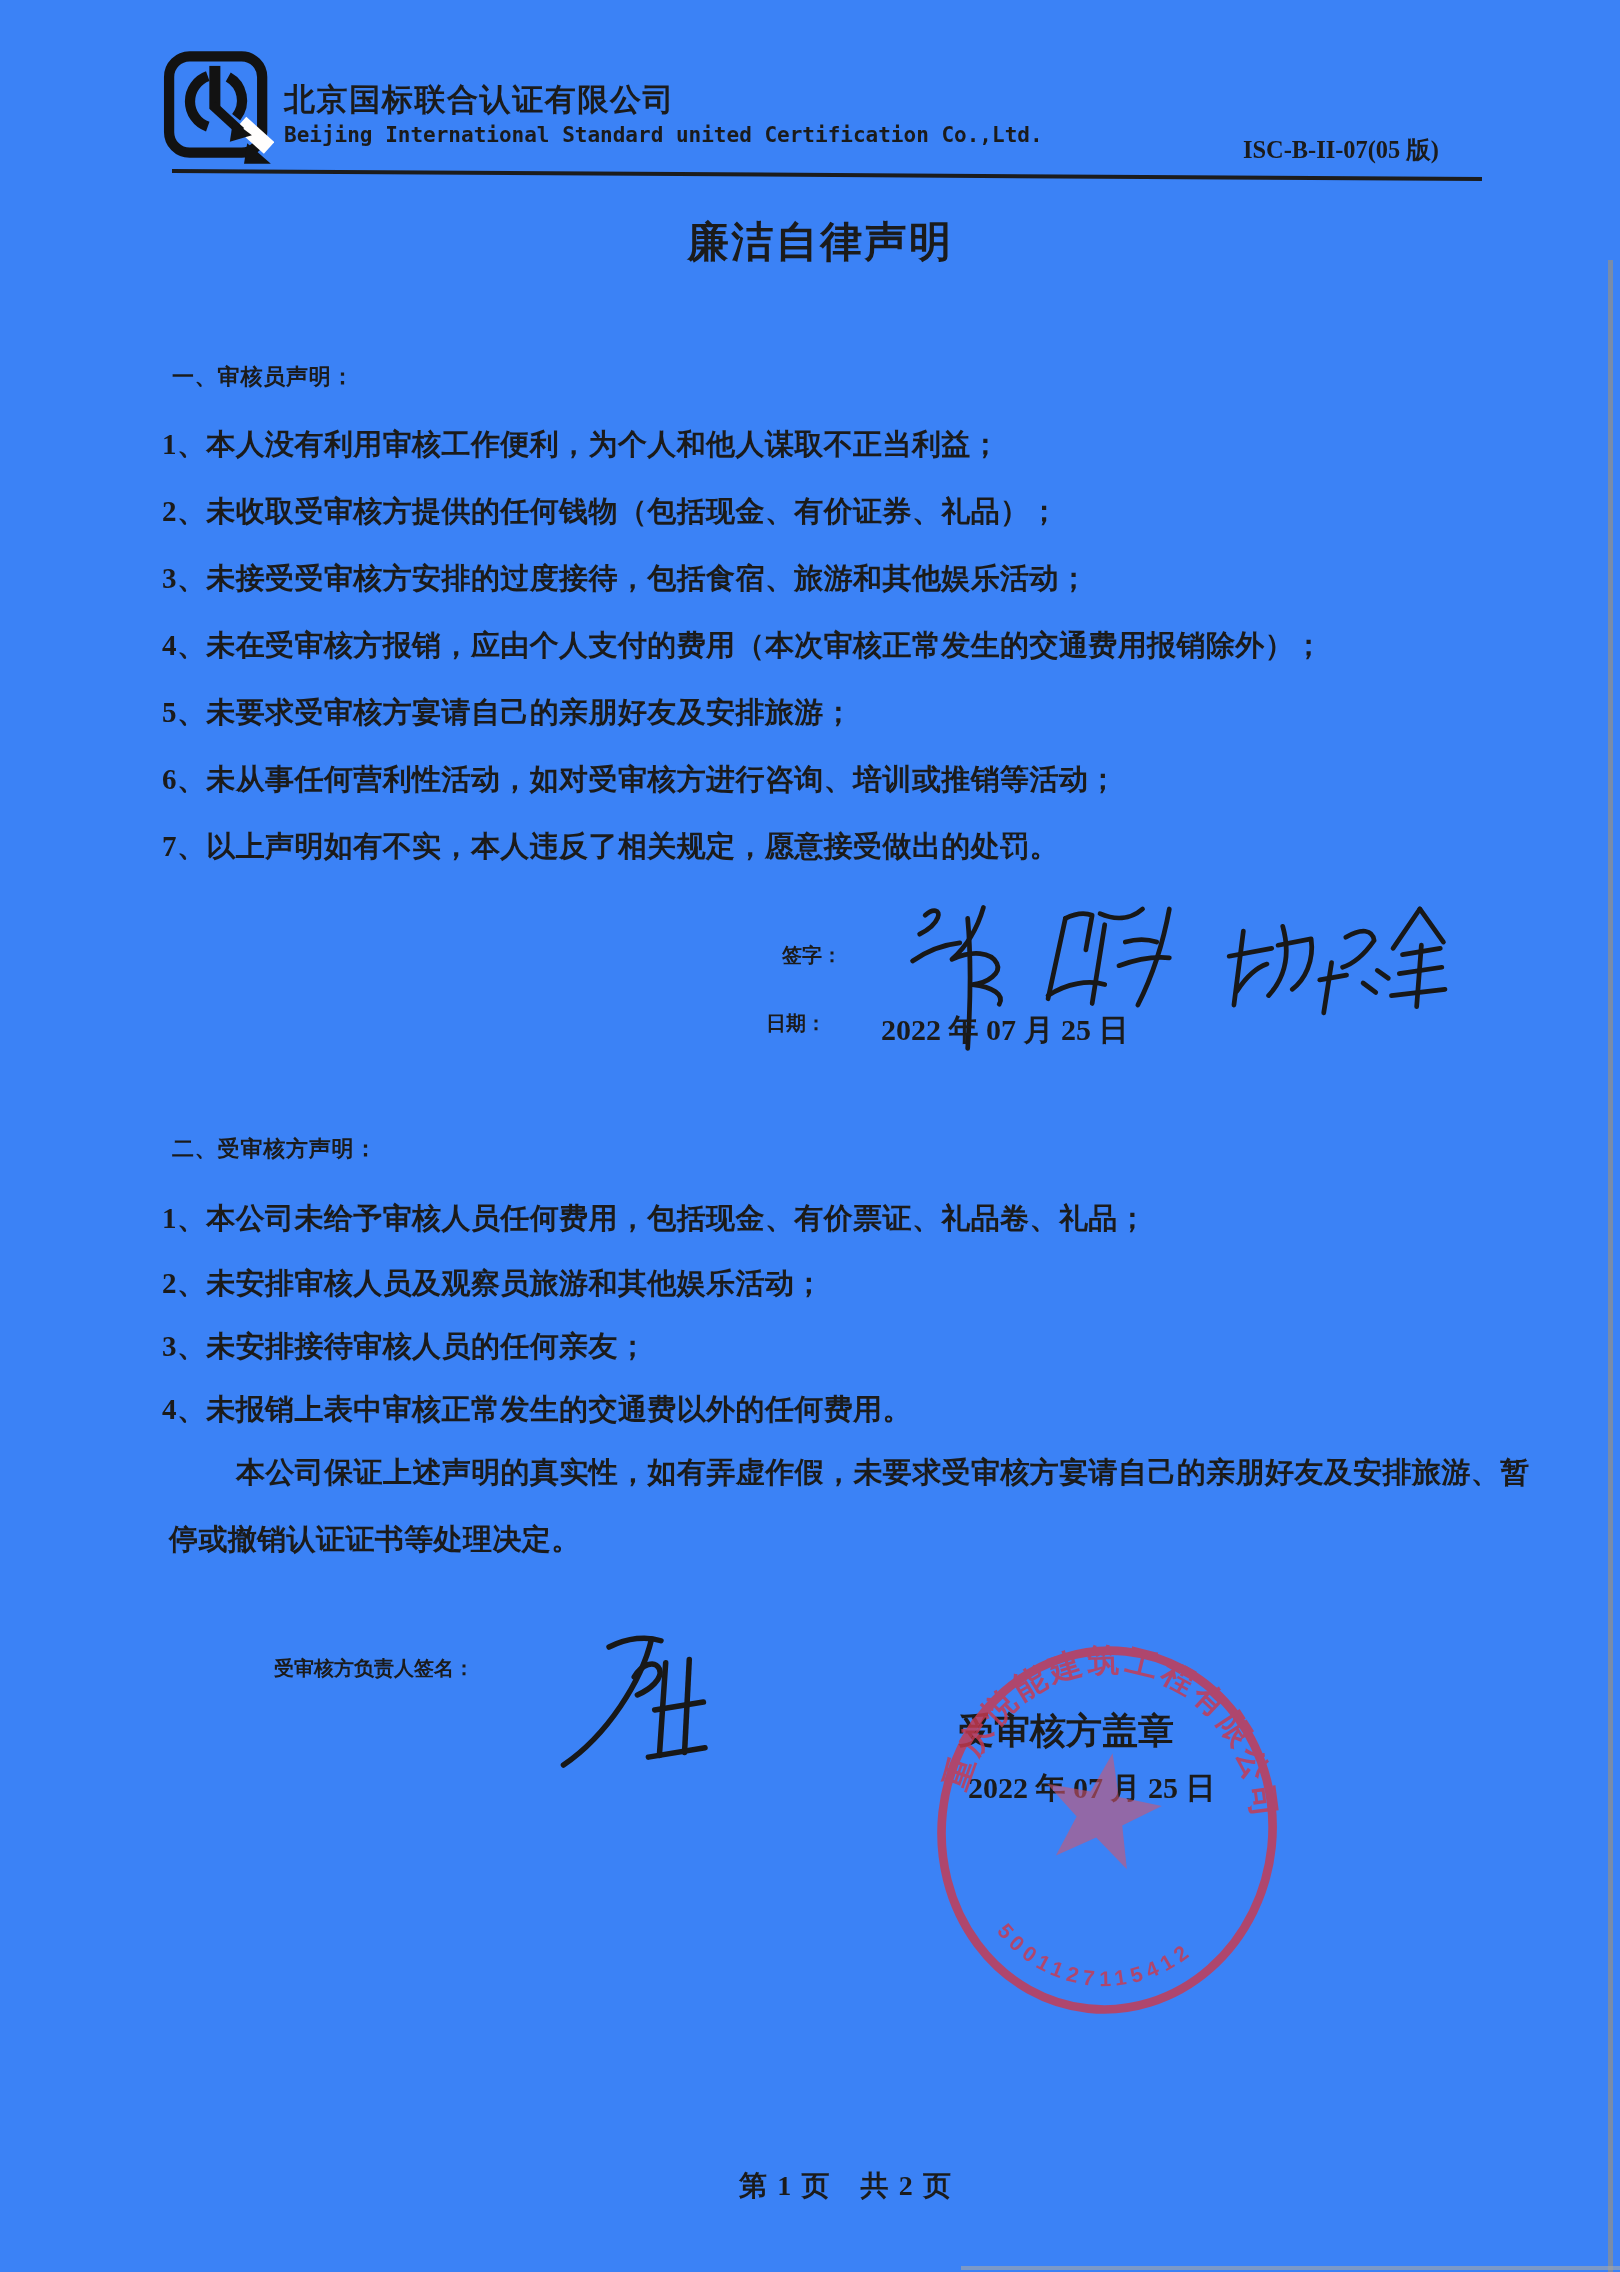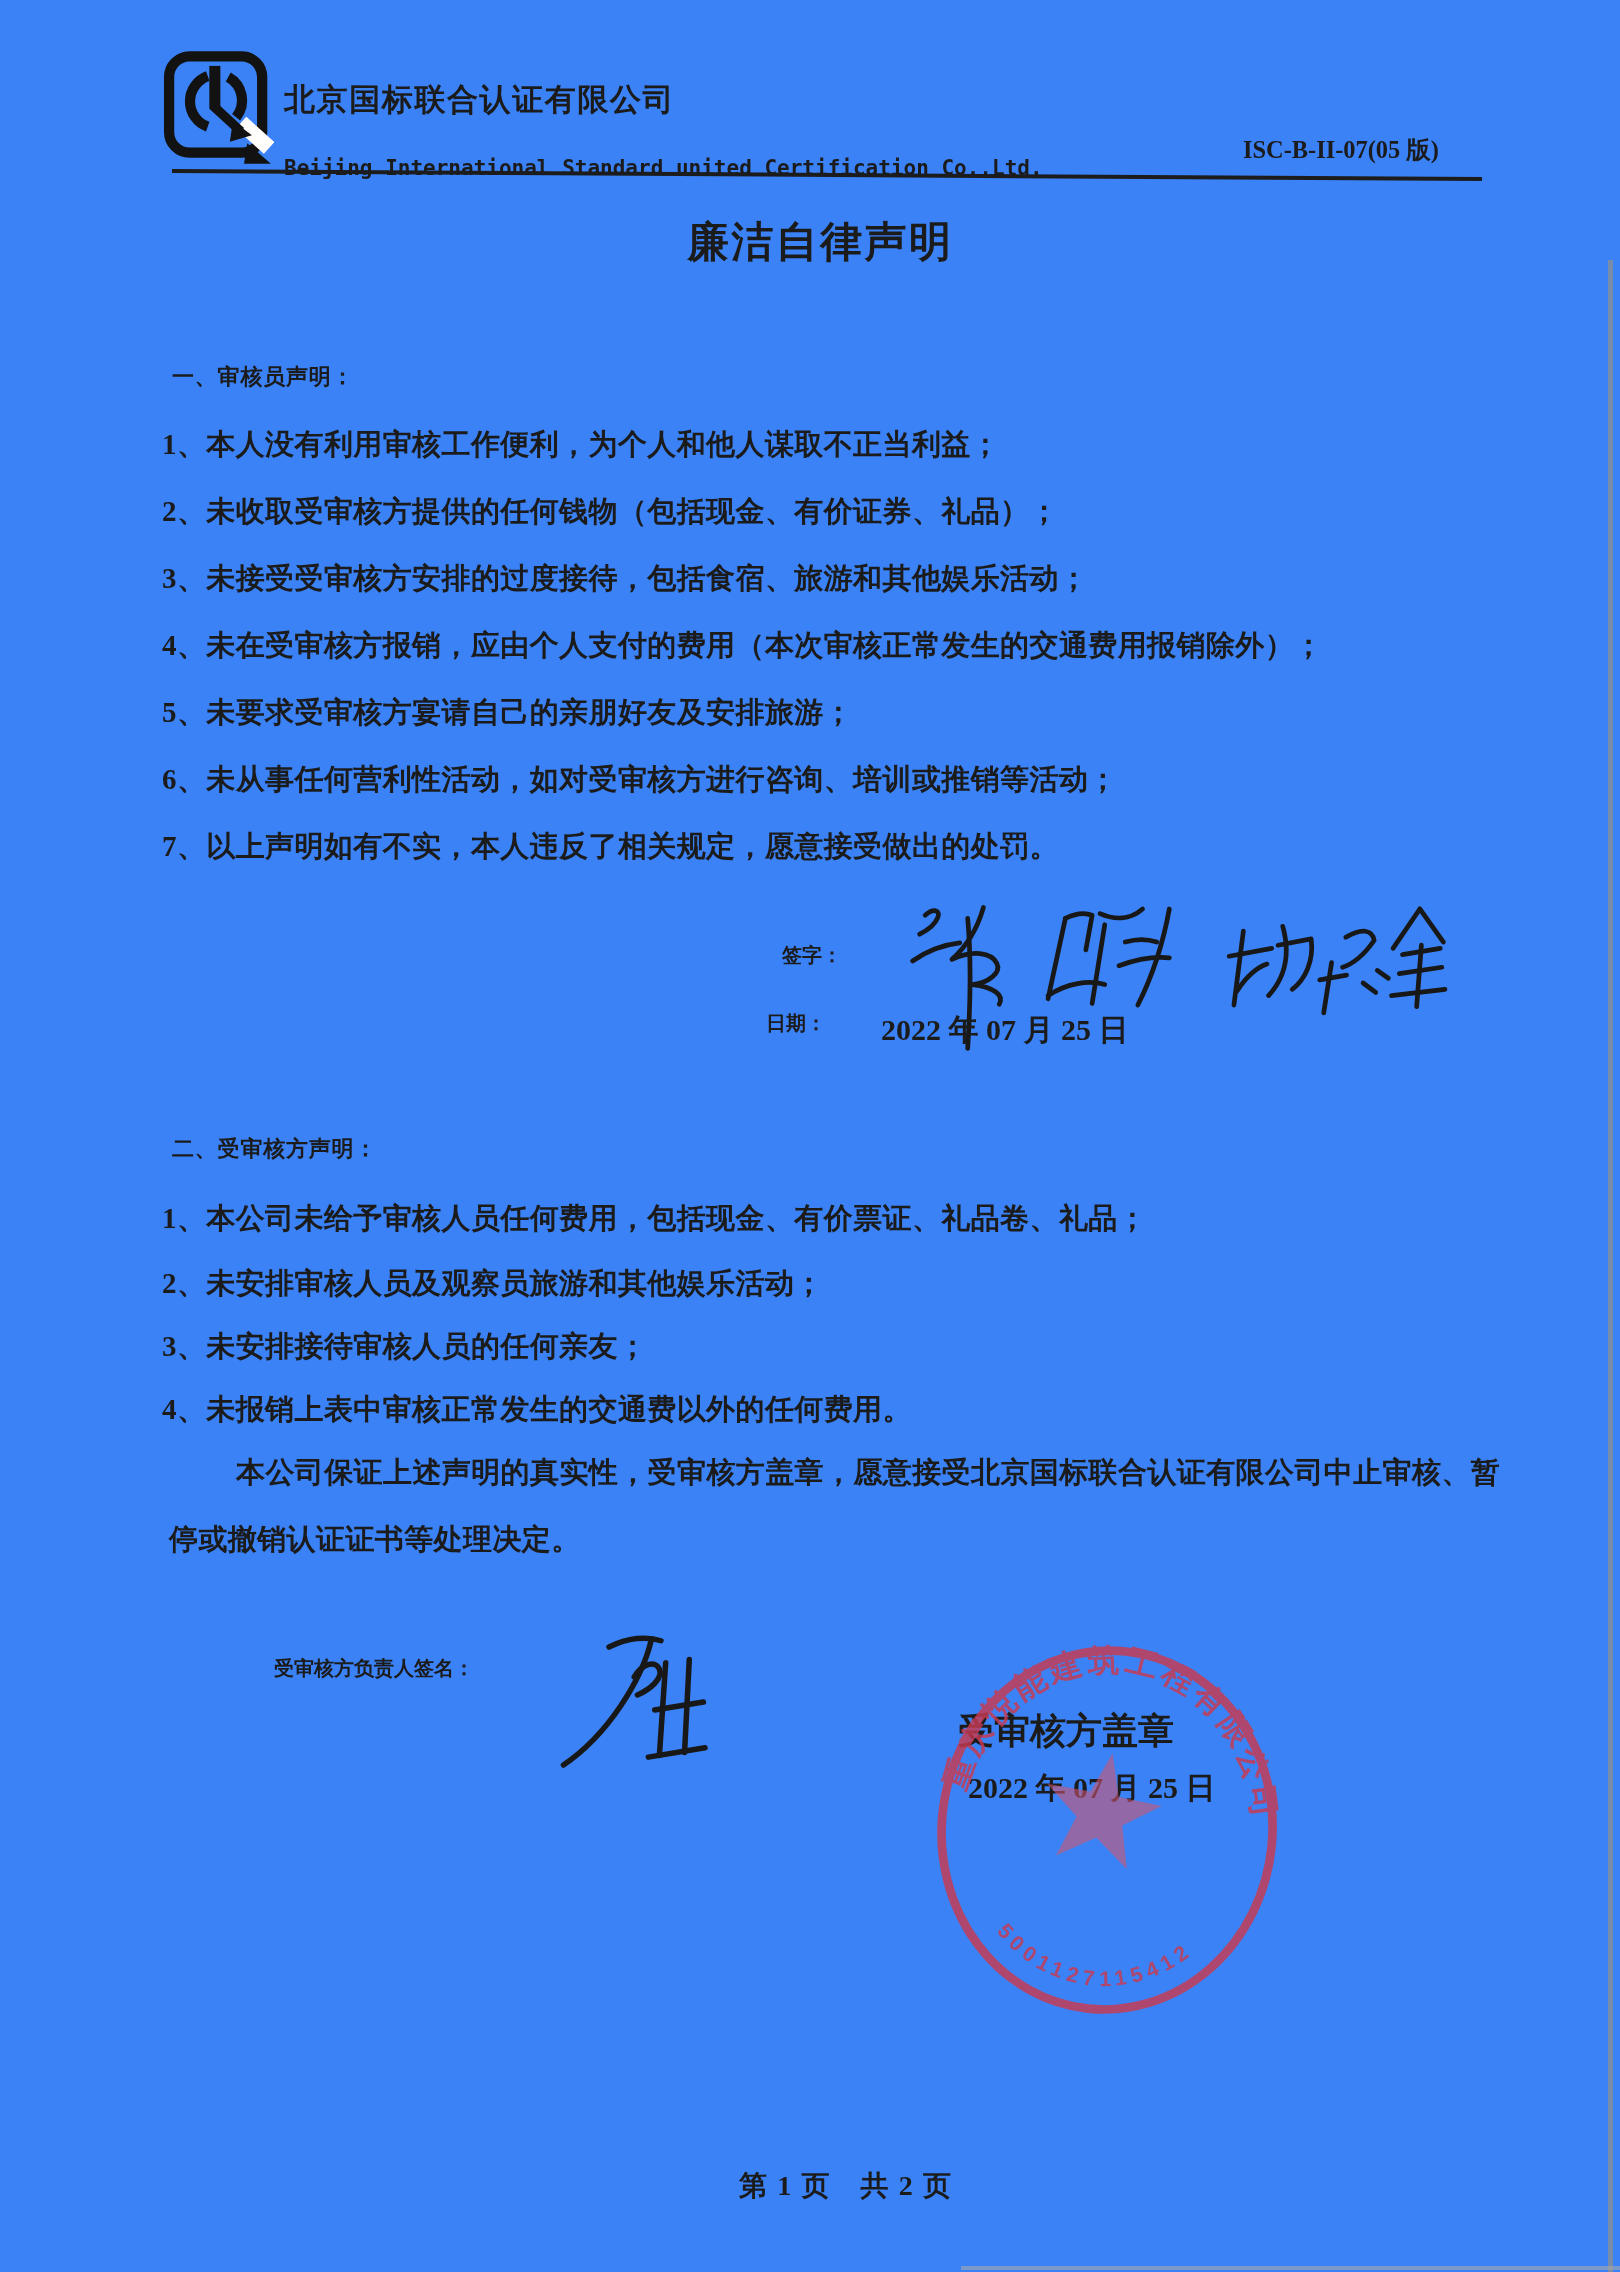--- a/index.html
+++ b/index.html
@@ -39,21 +39,21 @@
     <path d="M 84 34 A 34 34 0 0 1 94 85" fill="none" stroke="#121212" stroke-width="13"></path>
     <line x1="67" y1="20" x2="67" y2="74" stroke="#121212" stroke-width="14"></line>
     <rect x="94" y="98" width="48" height="20" transform="rotate(42 118 108)" fill="#fffefd"></rect>
     <line x1="64" y1="70" x2="100" y2="103" stroke="#121212" stroke-width="12"></line>
     <polygon points="90,90 114,108 86,116" fill="#121212"></polygon>
     <polygon points="108,118 138,144 104,144" fill="#121212"></polygon>
   </svg>
 
   <div class="abs cn-sans company-cn" style="left:284px;top:79px;">北京国标联合认证有限公司</div>
 
-  <div class="abs mono company-en" style="left:284px;top:123px;margin-top:33px;">Beijing International Standard united Certification Co.,Ltd.</div>
+  <div class="abs mono company-en" style="left:284px;top:123px;">Beijing International Standard united Certification Co.,Ltd.</div>
 
   <div class="abs form-code" style="left:1243px;top:134px;">ISC-B-II-07(05 版)</div>
 
   <div class="divider"></div>
 
   <div class="abs cn-sans doc-title" style="left:687px;top:214px;">廉洁自律声明</div>
 
   <div class="abs sec-head" style="left:172px;top:362px;">一、审核员声明：</div>
 
   <div class="abs item" style="left:162px;top:425px;">1、本人没有利用审核工作便利，为个人和他人谋取不正当利益；</div>
@@ -105,21 +105,21 @@
   <div class="abs label" style="left:766px;top:1010px;">日期：</div>
   <div class="abs value" style="left:881px;top:1010px;">2022 年 07 月 25 日</div>
 
   <div class="abs sec-head" style="left:172px;top:1134px;">二、受审核方声明：</div>
 
   <div class="abs item" style="left:162px;top:1199px;">1、本公司未给予审核人员任何费用，包括现金、有价票证、礼品卷、礼品；</div>
   <div class="abs item" style="left:162px;top:1264px;">2、未安排审核人员及观察员旅游和其他娱乐活动；</div>
   <div class="abs item" style="left:162px;top:1327px;">3、未安排接待审核人员的任何亲友；</div>
   <div class="abs item" style="left:162px;top:1390px;">4、未报销上表中审核正常发生的交通费以外的任何费用。</div>
 
-  <div class="abs item" style="left:236px;top:1453px;">本公司保证上述声明的真实性，受审核方盖章，愿意接受北京国标联合认证有限公司中止审核、暂</div>
+  <div class="abs item" style="left:236px;top:1453px;">本公司保证上述声明的真实性，如有弄虚作假，未要求受审核方宴请自己的亲朋好友及安排旅游、暂</div>
   <div class="abs item" style="left:169px;top:1520px;">停或撤销认证证书等处理决定。</div>
 
   <div class="abs label" style="left:274px;top:1655px;">受审核方负责人签名：</div>
 
   <svg class="abs" style="left:516px;top:1614px;" width="205" height="173" viewBox="0 0 260 220">
     <g fill="none" stroke="#181818" stroke-width="7" stroke-linecap="round" stroke-linejoin="round">
       <path d="M118,42 c24,-12 48,-14 66,-8"></path>
       <path d="M172,32 c-12,52 -56,122 -112,160"></path>
       <path d="M150,80 c10,-16 26,-22 32,-10 c5,12 -12,26 -28,33"></path>
       <path d="M190,62 l-8,118"></path>

